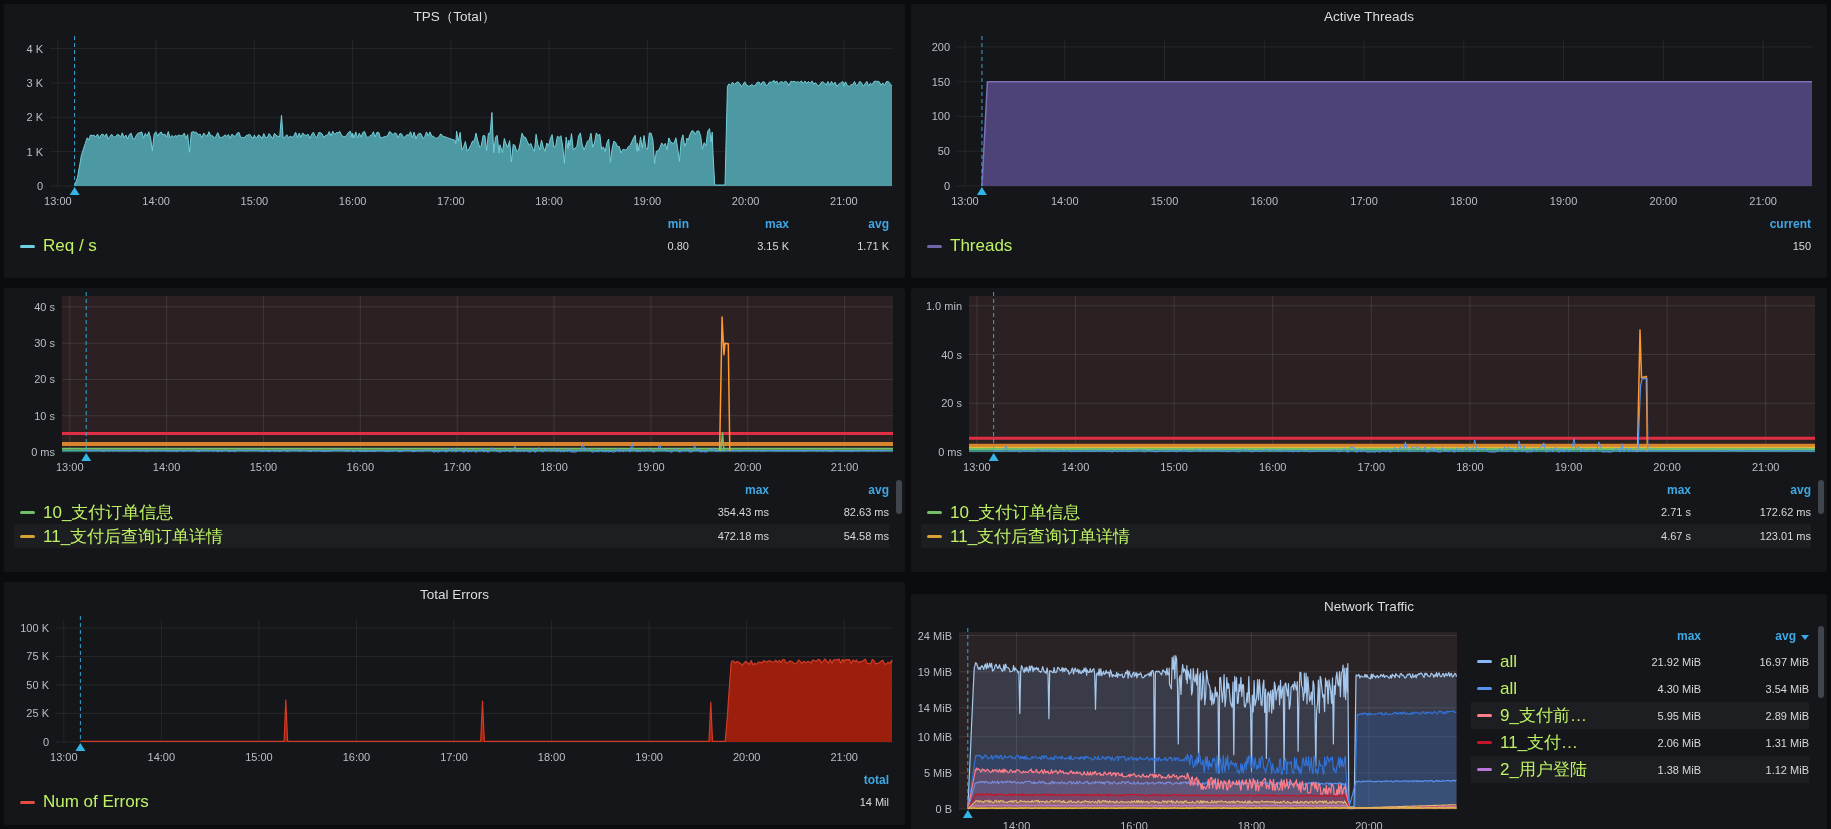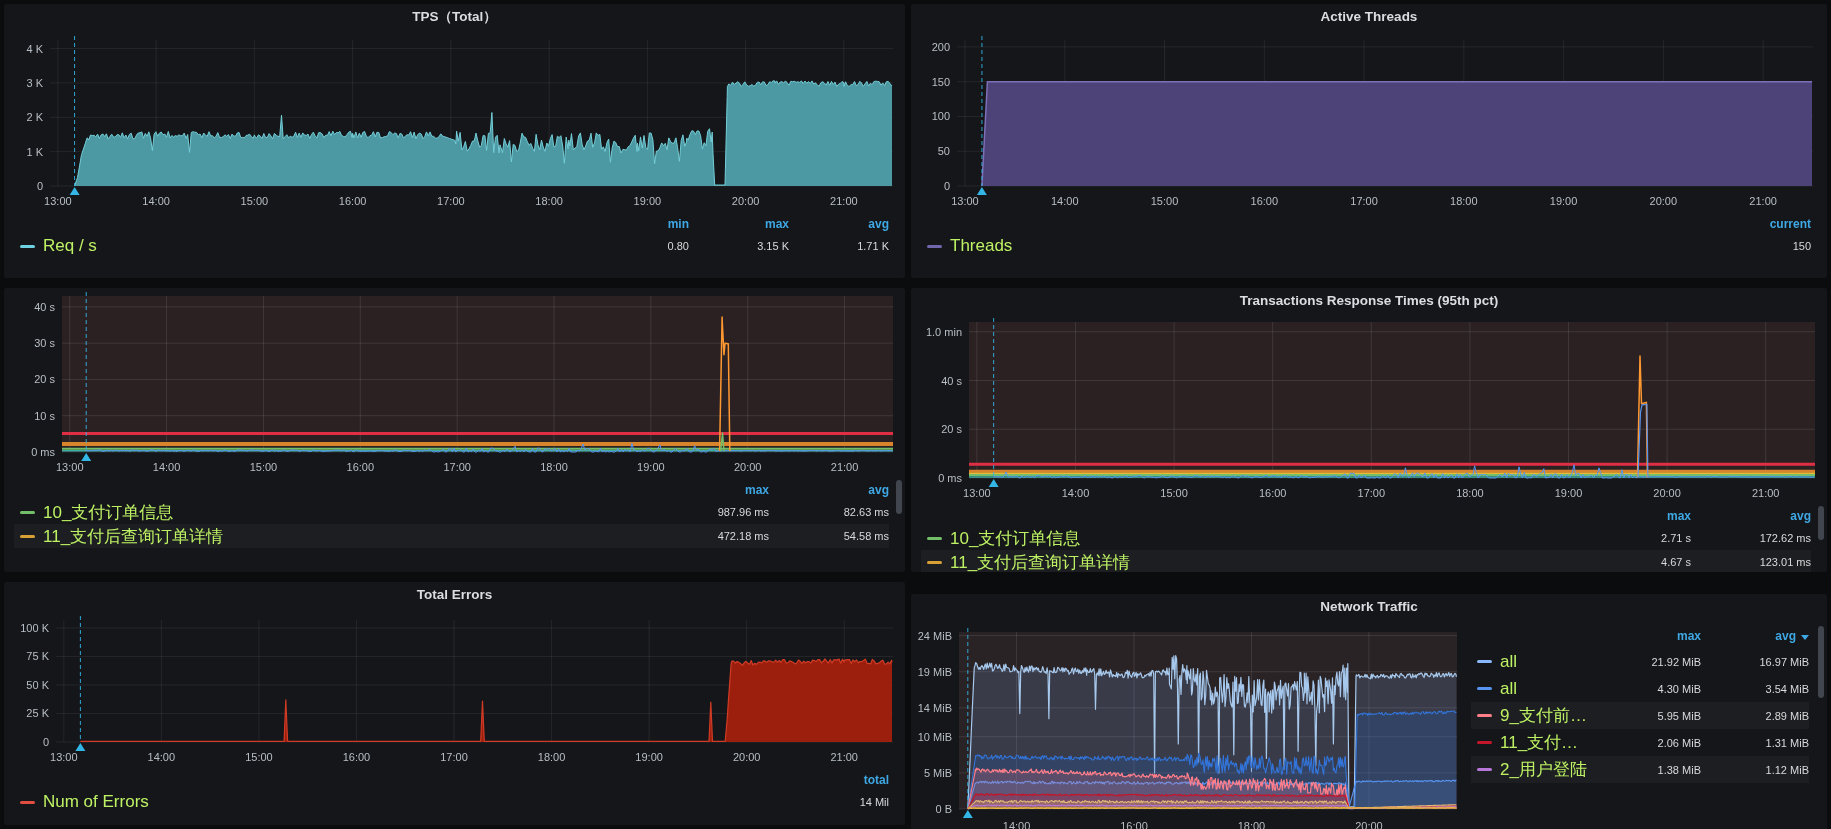--- a/index.html
+++ b/index.html
@@ -5,21 +5,21 @@
   html,body{margin:0;padding:0;background:#0b0c0e;}
   body{width:1831px;height:829px;font-family:"Liberation Sans",sans-serif;overflow:hidden;}
   .dashboard{position:relative;width:1831px;height:829px;}
   .panel{position:absolute;background:#141619;border-radius:2px;display:flex;flex-direction:column;box-sizing:border-box;}
   #p0{left:4px;top:4px;width:901px;height:274px;}
   #p1{left:911px;top:4px;width:916px;height:274px;}
   #p2{left:4px;top:288px;width:901px;height:284px;}
   #p3{left:911px;top:288px;width:916px;height:284px;}
   #p4{left:4px;top:582px;width:901px;height:243px;}
   #p5{left:911px;top:594px;width:916px;height:243px;}
-  .panel-title{height:26px;line-height:26px;margin:0;text-align:center;color:#dcdde0;font-size:13.5px;font-weight:700;flex:none;cursor:pointer;}
+  .panel-title{height:26px;line-height:26px;margin:0;text-align:center;color:#dcdde0;font-size:13.5px;font-weight:400;flex:none;cursor:pointer;}
   .chartwrap{flex:none;}
   #p0 .chartwrap,#p1 .chartwrap{height:182px;}
   #p2 .chartwrap,#p3 .chartwrap{height:190px;}
   #p4 .chartwrap{height:160px;}
   .chart{display:block;width:100%;height:100%;}
   .tick{fill:#b9bfc6;font-size:11px;font-family:"Liberation Sans",sans-serif;}
   
   .legend-bottom{position:relative;flex:1;padding:2px 16px 0 10px;overflow:hidden;}
   .split{display:flex;flex:1;min-height:0;}
   .split .chartwrap{width:552px;height:217px;}
@@ -201,37 +201,36 @@
         <div class="lg-head" style="grid-template-columns: 1fr repeat(2, 104px);">
           <span></span>
           <span class="lg-h">max</span>
           <span class="lg-h">avg</span>
         </div>
         <div class="lg-row" style="grid-template-columns: 1fr repeat(2, 104px);">
           <span class="lg-label">
             <i class="dash" style="background: rgb(115, 191, 105);"></i>
             <b>10_支付订单信息</b>
           </span>
-          <span class="lg-v">987.96 ms</span>
+          <span class="lg-v">354.43 ms</span>
           <span class="lg-v">82.63 ms</span>
         </div>
         <div class="lg-row striped" style="grid-template-columns: 1fr repeat(2, 104px);">
           <span class="lg-label">
             <i class="dash" style="background: rgb(217, 160, 53);"></i>
             <b>11_支付后查询订单详情</b>
           </span>
           <span class="lg-v">472.18 ms</span>
           <span class="lg-v">54.58 ms</span>
         </div>
         <div class="scrollthumb"></div>
       </div>
   </section>
 
   <section class="panel" id="p3">
-    <h2 class="panel-title">Transactions Response Times (95th pct)</h2>
     <div class="chartwrap">
       <svg class="chart" viewBox="0 0 916 190">
           <rect x="58" y="8" width="846" height="156" fill="#2b2123"></rect>
           <line x1="65.8881118881119" x2="65.8881118881119" y1="8" y2="164" stroke="rgba(255,255,255,0.10)" stroke-width="1"></line>
           <text x="65.8881118881119" y="183" text-anchor="middle" class="tick">13:00</text>
           <line x1="164.4895104895105" x2="164.4895104895105" y1="8" y2="164" stroke="rgba(255,255,255,0.10)" stroke-width="1"></line>
           <text x="164.4895104895105" y="183" text-anchor="middle" class="tick">14:00</text>
           <line x1="263.0909090909091" x2="263.0909090909091" y1="8" y2="164" stroke="rgba(255,255,255,0.10)" stroke-width="1"></line>
           <text x="263.0909090909091" y="183" text-anchor="middle" class="tick">15:00</text>
           <line x1="361.6923076923077" x2="361.6923076923077" y1="8" y2="164" stroke="rgba(255,255,255,0.10)" stroke-width="1"></line>

